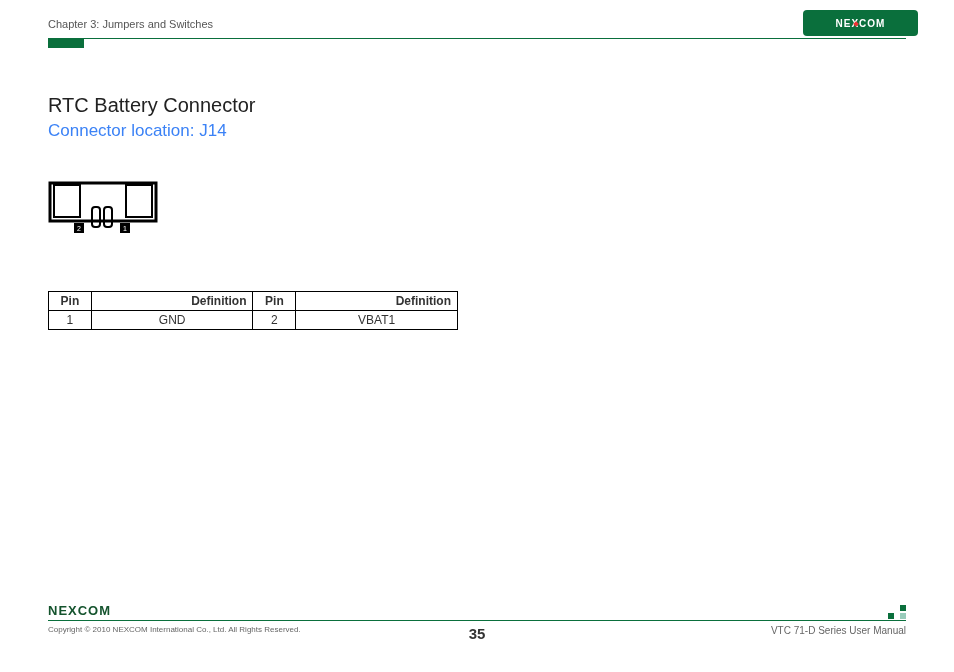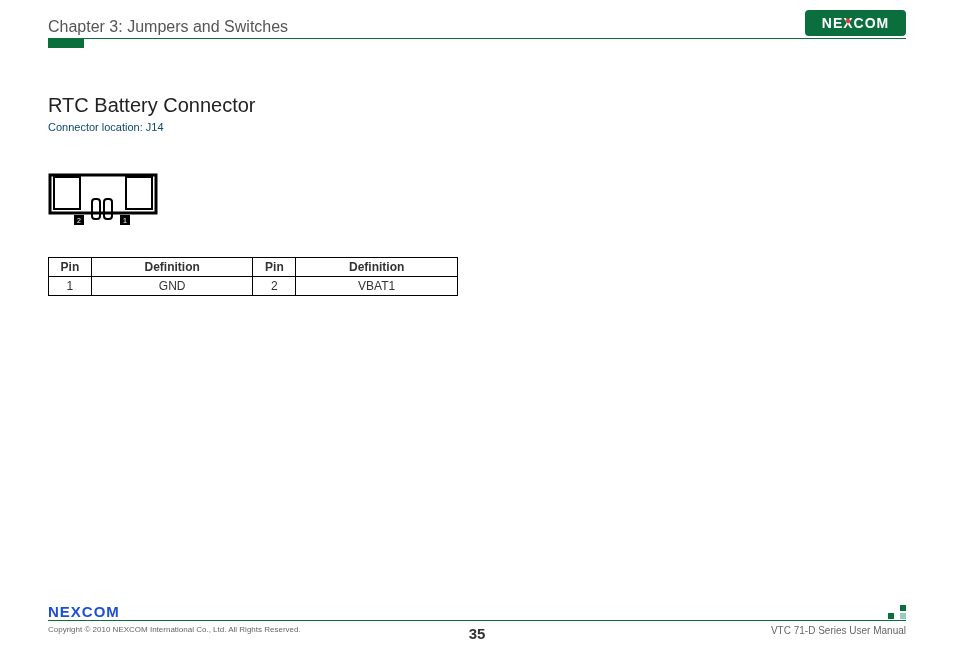--- a/index.html
+++ b/index.html
@@ -12,52 +12,52 @@
     color: #333;
   }
   .header {
     position: absolute;
     top: 18px;
     left: 48px;
     right: 48px;
     height: 28px;
   }
   .chapter-title {
-    font-size: 16px;
+    font-size: 11px;
     color: #555;
   }
   .header-rule {
     position: absolute;
     top: 20px;
     left: 0; right: 0;
     height: 1px;
     background: #0a6f3c;
   }
   .header-block {
     position: absolute;
     top: 20px;
     left: 0;
     width: 36px;
     height: 10px;
     background: #0a6f3c;
   }
   .logo-top {
     position: absolute;
     top: 10px;
-    right: 48px;
-    width: 101px;
+    right: 36px;
+    width: 115px;
     height: 26px;
     background: #0a6f3c;
     border-radius: 4px;
     display: flex;
     align-items: center;
     justify-content: center;
     color: #fff;
     font-weight: bold;
-    font-size: 14px;
+    font-size: 10px;
     letter-spacing: 1px;
     font-family: Arial, sans-serif;
   }
   .logo-top .x { color:#fff; font-weight:bold; position:relative; }
   .logo-top .x::before {
     content:"";
     position:absolute; left:3px; top:4px;
     width:4px; height:4px; background:#e33; transform:rotate(45deg);
   }
   .content {
@@ -65,58 +65,58 @@
     top: 94px;
     left: 48px;
     right: 48px;
   }
   .section-title {
     font-size: 20px;
     font-weight: normal;
     color: #222;
   }
   .subline {
-    font-size: 11px;
-    color: #0c4a6e;
+    font-size: 17px;
+    color: #3b82f6;
     margin-top: 4px;
   }
   .connector-svg {
     margin-top: 40px;
   }
   .pin-table {
     border-collapse: collapse;
-    margin-top: 24px;
+    margin-top: 50px;
     width: 410px;
     font-size: 12px;
   }
   .pin-table th, .pin-table td {
     border: 1px solid #000;
     padding: 2px 6px;
     text-align: center;
     font-weight: normal;
   }
   .pin-table th {
     font-weight: bold;
   }
   .pin-table .col-pin { width: 45px; }
-  .pin-table .col-def { width: 180px; }
+  .pin-table .col-def { width: 180px; text-align: right; }
   .footer {
     position: absolute;
     bottom: 16px;
     left: 48px;
     right: 48px;
     height: 36px;
     border-top: 1px solid #0a6f3c;
   }
   .footer-logo {
     position:absolute;
     top:-18px; left:0;
-    font-size: 15px;
+    font-size: 13px;
     font-weight: bold;
-    color:#1d4ed8;
+    color:#14532d;
     letter-spacing:1px;
   }
   .footer-squares {
     position:absolute;
     top:-16px; right:0;
     width:18px; height:14px;
   }
   .footer-squares span {
     position:absolute; width:6px; height:6px; background:#0a6f3c;
   }

